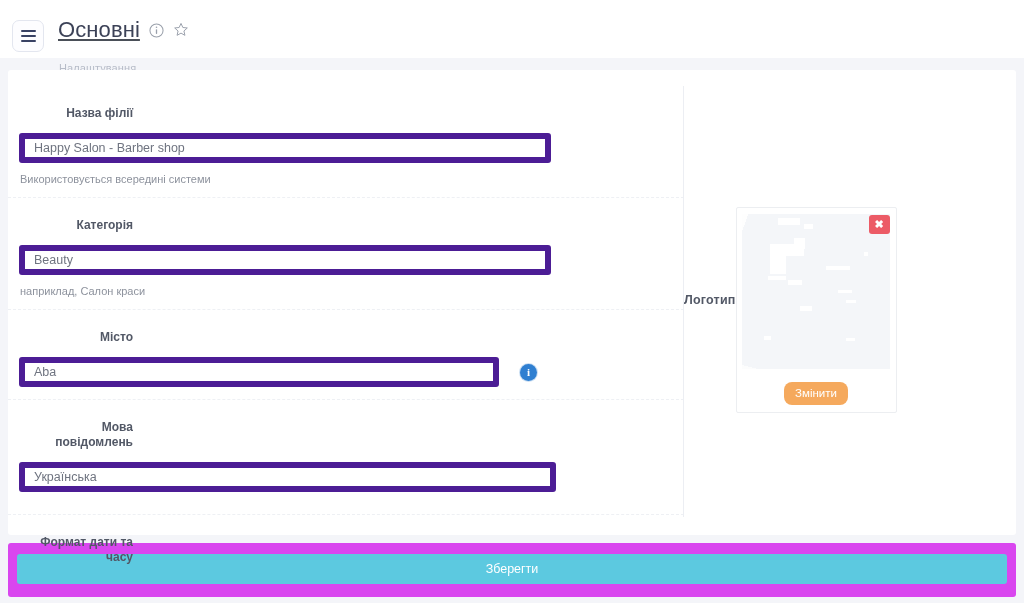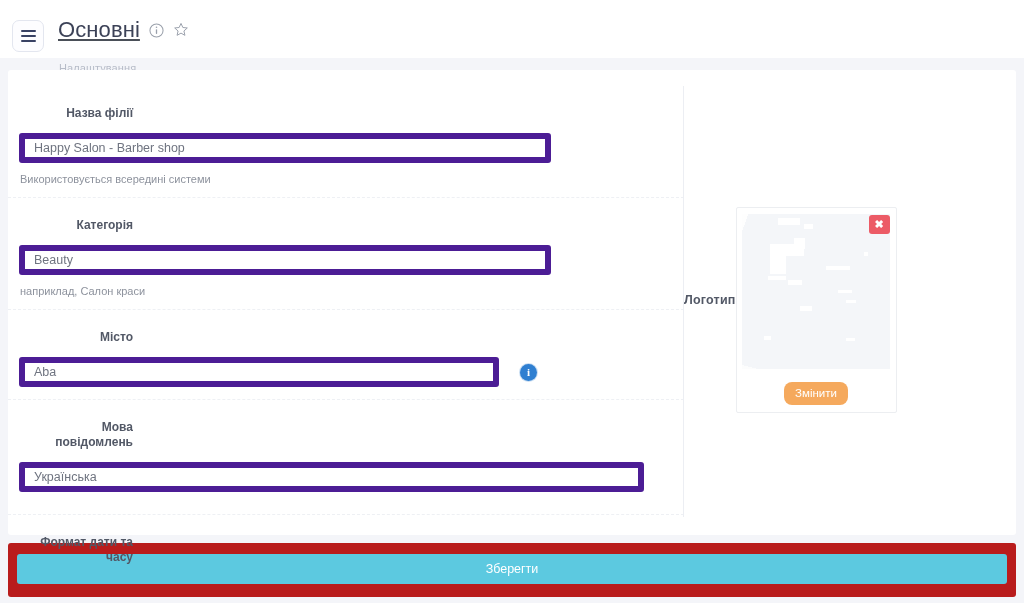--- a/index.html
+++ b/index.html
@@ -147,21 +147,21 @@
     border-radius: 3px;
     background: #fff;
     font-size: 12.5px;
     color: #6f7480;
     display: flex;
     align-items: center;
     padding: 0 9px;
     font-family: "Liberation Sans", sans-serif;
     position: relative;
   }
-  .field.wide { width: 625px; }
+  .field.wide { width: 537px; }
   .field.narrow { width: 480px; }
 
   .hint {
     font-size: 11px;
     color: #8d929d;
     margin-top: 10px;
     margin-left: 1px;
   }
 
   .row-city { display: flex; align-items: center; }
@@ -254,21 +254,21 @@
     font-size: 11.5px;
     border: none;
     border-radius: 8px;
     padding: 5px 11px 6px;
     cursor: pointer;
     font-family: "Liberation Sans", sans-serif;
   }
 
   
   .save-card {
-    background: #b91c1c;
+    background: #d946ef;
     border-radius: 3px;
     margin-top: 8px;
     padding: 11px 9px 13px;
   }
   .save-btn {
     width: 100%;
     height: 30px;
     background: #5cc9e0;
     color: #ffffff;
     border: none;

